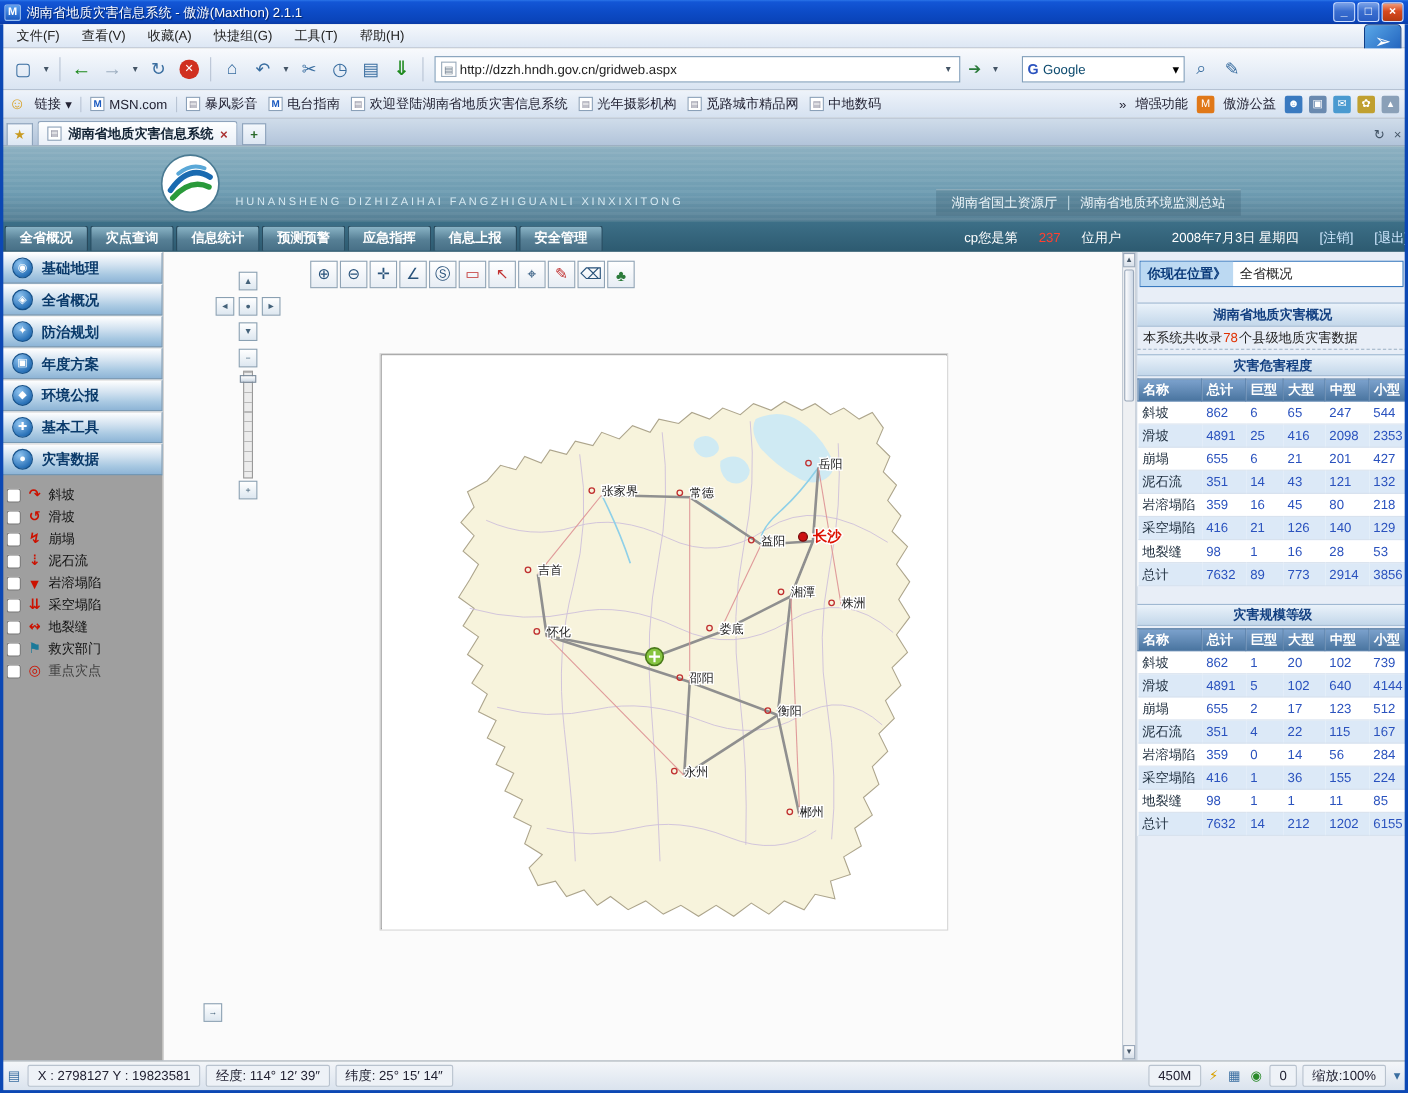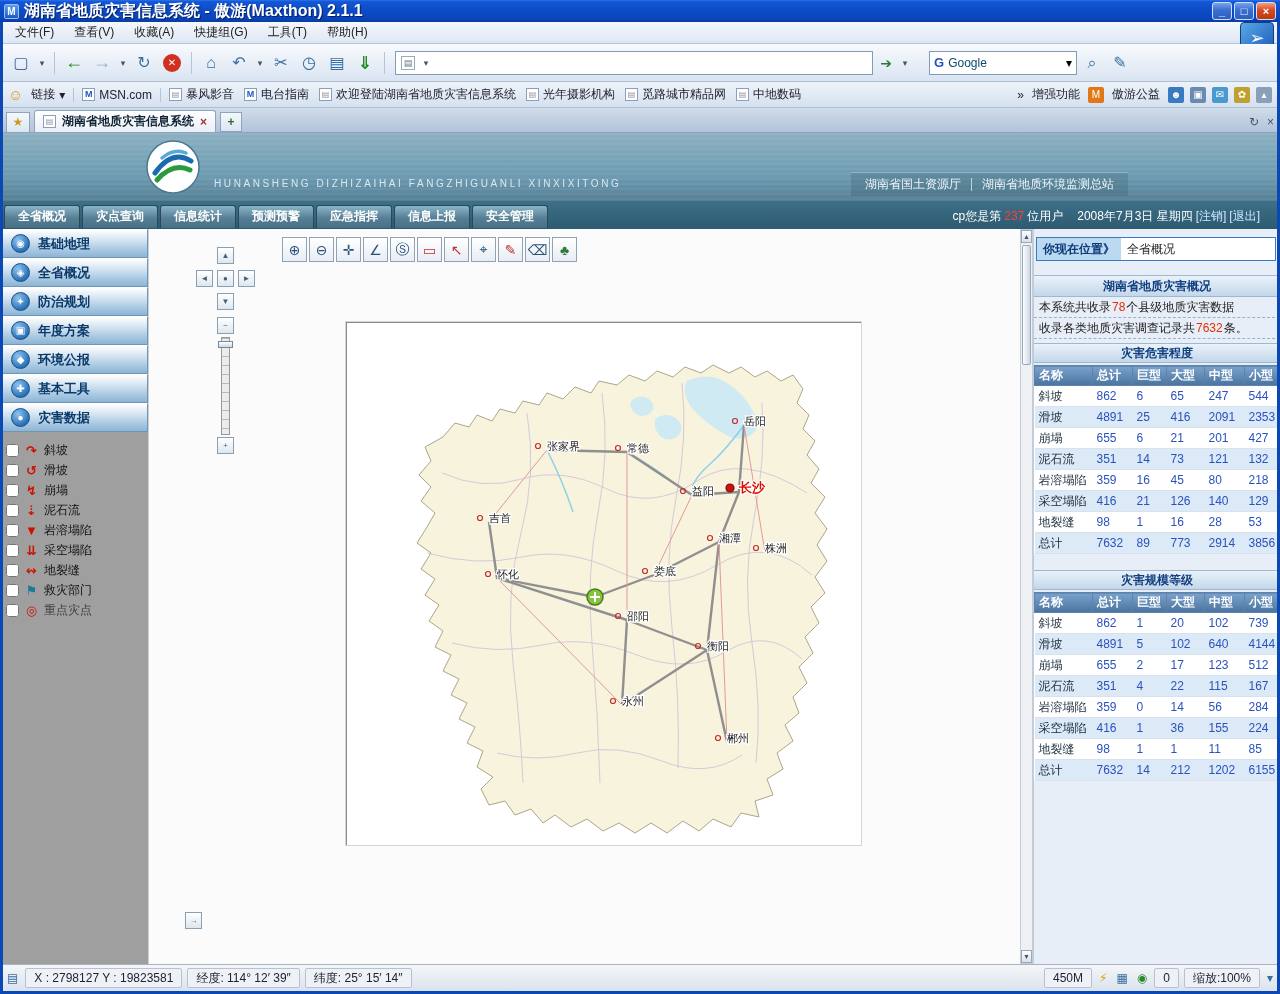--- a/index.html
+++ b/index.html
@@ -5,21 +5,21 @@
   *{margin:0;padding:0;box-sizing:border-box}
   html,body{width:1280px;height:994px}
   body{font-family:"Liberation Sans","DejaVu Sans",sans-serif;font-size:12px;background:#ece9d8;overflow:hidden}
   #root{position:relative;width:1280px;height:994px;background:#ece9d8;overflow:hidden}
   .abs{position:absolute}
   
   .titlebar{left:0;top:0;width:1280px;height:22px;display:flex;align-items:center;padding:0 4px;
     background:linear-gradient(180deg,#2a74e8 0%,#1356d6 8%,#0d4cc8 45%,#0a44ba 85%,#0a3aa4 100%);color:#fff}
   .app-icon{width:15px;height:15px;background:linear-gradient(#5aa0f0,#1a5ac0);border:1px solid #9ac0f0;border-radius:2px;
     color:#fff;font-size:10px;font-weight:bold;text-align:center;line-height:13px;margin-right:5px}
-  .title-text{font-weight:bold;font-size:16px;text-shadow:1px 1px 1px #002060}
+  .title-text{font-weight:normal;font-size:12px;text-shadow:1px 1px 1px #002060}
   .cap-btns{margin-left:auto;display:flex;gap:2px}
   .cbtn{width:20px;height:18px;border:1px solid #cfe0ff;border-radius:3px;color:#fff;font-weight:bold;font-size:11px;
     text-align:center;line-height:16px;background:linear-gradient(#7aa1e6,#3a6ed0 45%,#2a5ec4);cursor:default}
   .cbtn.close{background:linear-gradient(#f0a080,#d84a20 45%,#b83a10)}
   .menubar{left:0;top:22px;width:1280px;height:22px;display:flex;align-items:center;padding:0 6px;gap:2px;
     background:linear-gradient(#f5f8fc,#dde7f4);border-bottom:1px solid #b8c4d8}
   .menu-item{padding:2px 9px;color:#222}
   .corner-logo{position:absolute;right:6px;top:0;width:34px;height:32px;border-radius:4px;
     background:linear-gradient(135deg,#5aa8e8,#1a5ab8);border:1px solid #0e3e88;color:#fff;font-size:18px;
     display:flex;align-items:center;justify-content:center}
@@ -70,21 +70,21 @@
     text-shadow:1px 2px 2px rgba(0,30,50,.5);z-index:2}
   .bsub{position:absolute;left:214px;top:45px;font-size:10px;letter-spacing:2.6px;color:#d6e9f2;z-index:2}
   .blinks{position:absolute;right:152px;bottom:5px;display:flex;align-items:center;gap:10px;color:#eef6fa;z-index:2;
     background:rgba(30,60,75,.18);padding:3px 14px;border-top:1px solid rgba(255,255,255,.35)}
   .blinks .d{width:1px;height:13px;background:#bcd4de}
   
   .navbar{left:0;top:201px;width:1280px;height:28px;display:flex;align-items:center;gap:2px;padding:2px 0 0 4px;
     background:linear-gradient(#3d7088,#2d5a70);color:#fff}
   .ntab{height:23px;padding:0 13px;display:flex;align-items:center;font-weight:bold;font-size:12px;color:#fff;
     background:linear-gradient(#8ab4c6,#567f95 55%,#476f86);border:1px solid #28495c;border-bottom:none;border-radius:3px 3px 0 0}
-  .userinfo{margin-left:auto;margin-right:20px;display:flex;align-items:center;gap:3px;font-size:12px;color:#fff}
+  .userinfo{margin-left:auto;margin-right:0;display:flex;align-items:center;gap:19px;font-size:12px;color:#fff}
   .userinfo .red{color:#ff4030;font-weight:normal}
   .userinfo .lnktxt{color:#cfe8ff}
   
   .sidebar{left:0;top:229px;width:148px;height:735px;background:#9f9f9f}
   .sbtn{height:29px;display:flex;align-items:center;gap:8px;padding-left:10px;cursor:default;
     background:linear-gradient(180deg,#ffffff,#d2e2f0 40%,#a9c9e2 72%,#8db4d6);
     border:1px solid #6e96b6;border-top-color:#fff;color:#0a3a6a;font-weight:bold;font-size:13px}
   .sico{width:19px;height:19px;border-radius:50%;flex:none;
     background:radial-gradient(circle at 35% 30%,#8fc4f0,#2a72b8 70%,#1a5a9a);
     color:#fff;font-size:10px;display:flex;align-items:center;justify-content:center;border:1px solid #155088}
@@ -184,20 +184,21 @@
     <span class="tbtn">⌂</span>
     <span class="tbtn">↶</span>
     <span class="tbtn small">▾</span>
     <span class="tbtn">✂</span>
     <span class="tbtn">◷</span>
     <span class="tbtn">▤</span>
     <span class="tbtn green">⇓</span>
     <span class="tsep"></span>
     <span class="addr">
       <span class="favicon">▤</span>
+      <input value="http://dzzh.hndh.gov.cn/gridweb.aspx" style="">
       <span class="dd">▾</span>
     </span>
     <span class="go-btn">➔</span>
     <span class="tbtn small">▾</span>
     <span class="searchbox">
       <span class="glogo">G</span>
       <span class="stext">Google</span>
       <span class="dd">▾</span>
     </span>
     <span class="tbtn">⌕</span>
@@ -512,25 +513,20 @@
     <div class="crumb">
       <span class="chip">你现在位置》</span>
       <span class="cur">全省概况</span>
     </div>
     <div class="ptitle">湖南省地质灾害概况</div>
     <div class="pline">
       <span>本系统共收录</span>
       <span class="red">78</span>
       <span>个县级地质灾害数据</span>
     </div>
-    <div class="pline">
-      <span>收录各类地质灾害调查记录共</span>
-      <span class="red">7632</span>
-      <span>条。</span>
-    </div>
 
     <div class="sec-title first">灾害危害程度</div>
     <table class="dtable">
       <colgroup>
           <col style="width:58px">
           <col style="width:40px">
           <col style="width:34px">
           <col style="width:38px">
           <col style="width:40px">
           <col style="width:37px">
@@ -552,36 +548,36 @@
             <td class="tval">6</td>
             <td class="tval">65</td>
             <td class="tval">247</td>
             <td class="tval">544</td>
           </tr>
           <tr>
             <td class="tname">滑坡</td>
             <td class="tval">4891</td>
             <td class="tval">25</td>
             <td class="tval">416</td>
-            <td class="tval">2091</td>
+            <td class="tval">2098</td>
             <td class="tval">2353</td>
           </tr>
           <tr>
             <td class="tname">崩塌</td>
             <td class="tval">655</td>
             <td class="tval">6</td>
             <td class="tval">21</td>
             <td class="tval">201</td>
             <td class="tval">427</td>
           </tr>
           <tr>
             <td class="tname">泥石流</td>
             <td class="tval">351</td>
             <td class="tval">14</td>
-            <td class="tval">73</td>
+            <td class="tval">43</td>
             <td class="tval">121</td>
             <td class="tval">132</td>
           </tr>
           <tr>
             <td class="tname">岩溶塌陷</td>
             <td class="tval">359</td>
             <td class="tval">16</td>
             <td class="tval">45</td>
             <td class="tval">80</td>
             <td class="tval">218</td>

